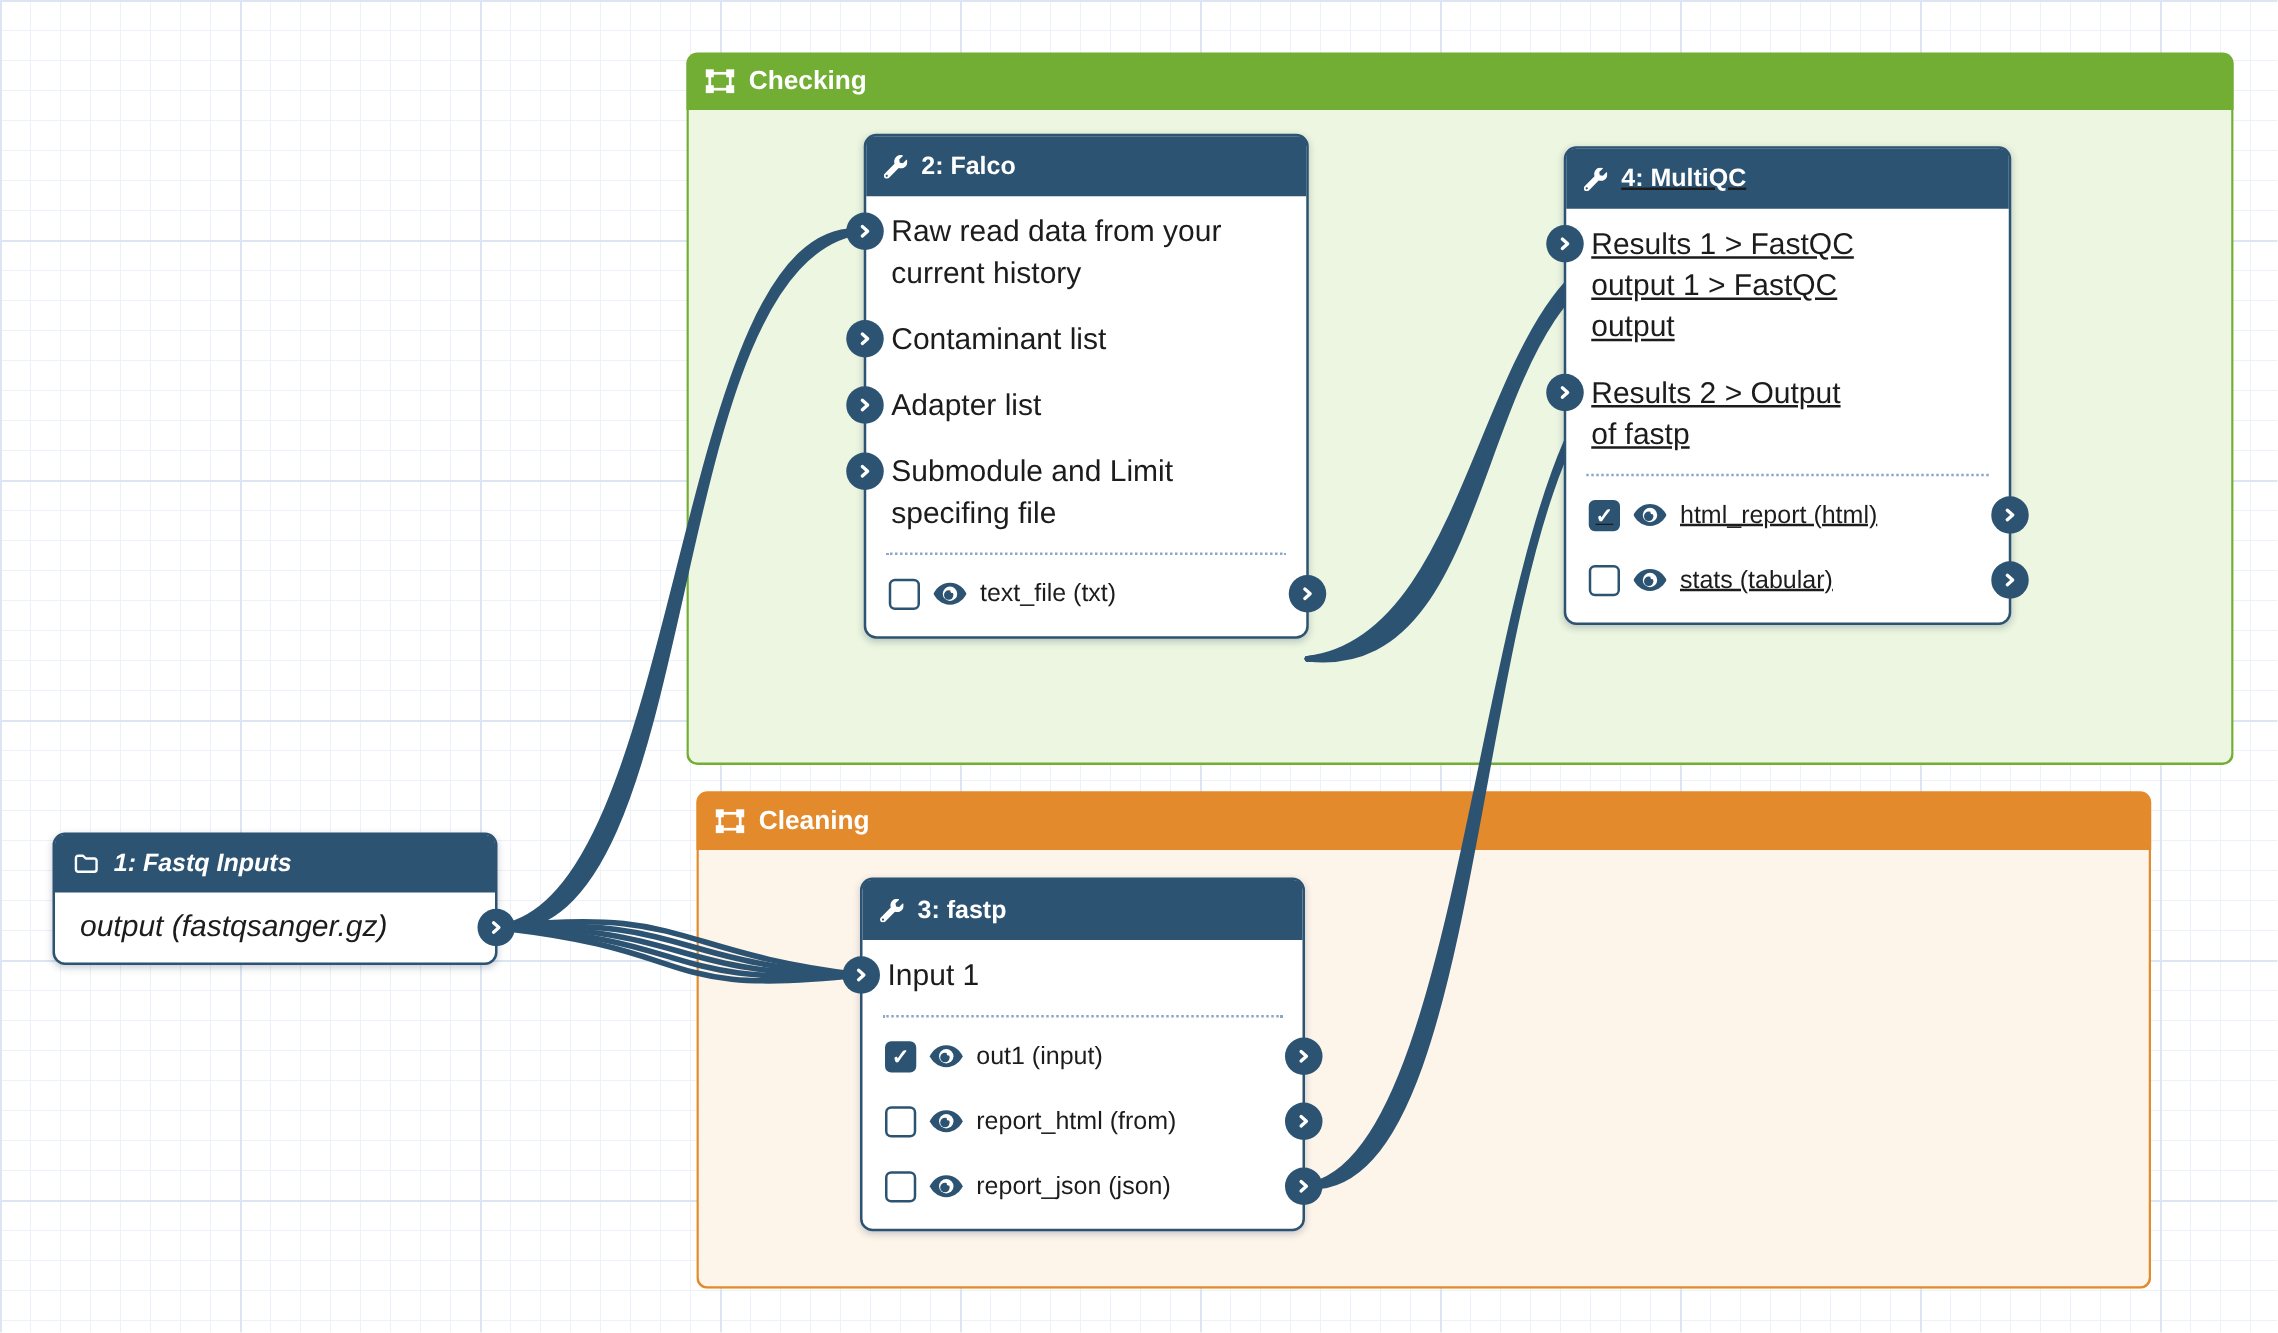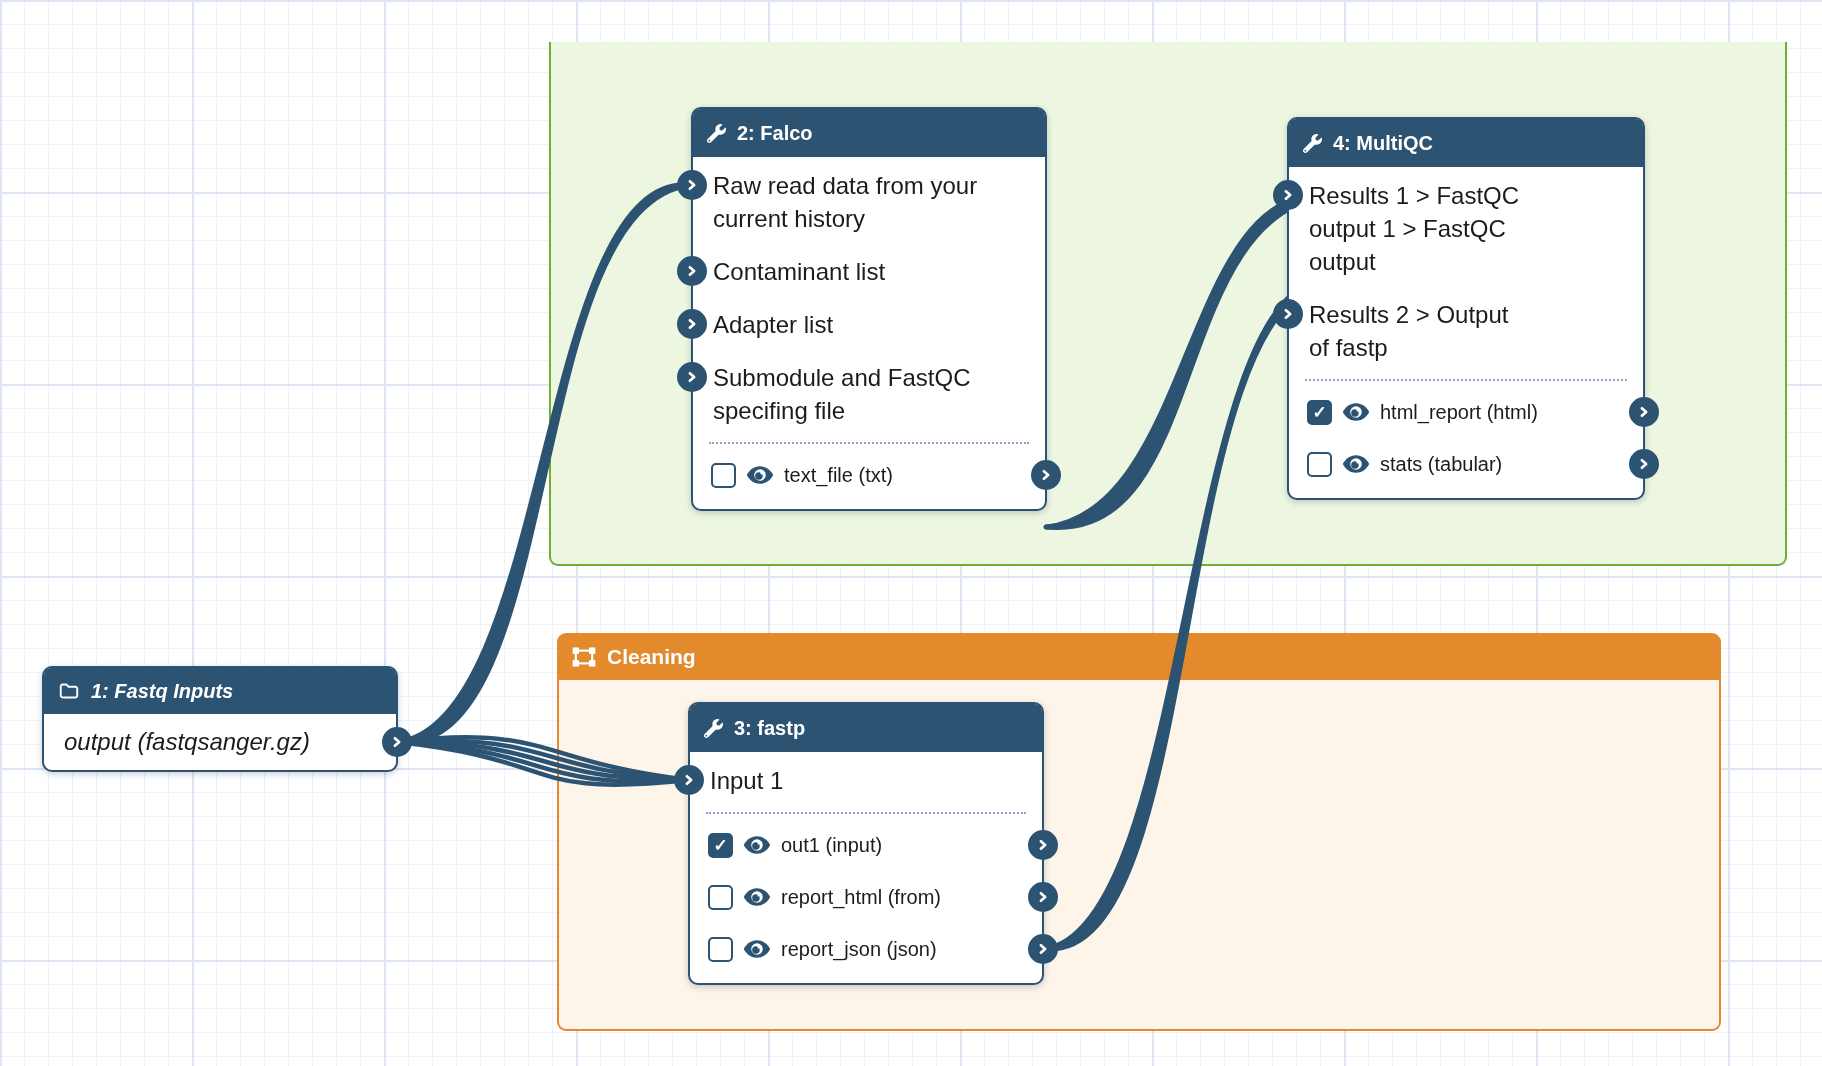--- a/index.html
+++ b/index.html
@@ -116,20 +116,26 @@
       <path d="M 1046 527 C 1207.3 536, 1170.7 204, 1332 195" class="wire"></path>
       <path d="M 1046 527 C 1211.3 545, 1166.7 213, 1332 195" class="wire"></path>
       <path d="M 1043 949 C 1193.95 931, 1181.05 263, 1332 281" class="wire"></path>
       <path d="M 1043 949 C 1197.95 940, 1177.05 272, 1332 281" class="wire"></path>
       <path d="M 1043 949 C 1201.95 949, 1173.05 281, 1332 281" class="wire"></path>
       <path d="M 1043 949 C 1205.95 958, 1169.05 290, 1332 281" class="wire"></path>
       <path d="M 1043 949 C 1209.95 967, 1165.05 299, 1332 281" class="wire"></path>
     </svg>
 
   <section class="group g-checking" style="left:549px; top:42px; width:1238px;">
+    <header class="group-hd">
+      <svg class="hd-ic" width="24" height="20">
+          <use href="#i-group"></use>
+        </svg>
+      <span>Checking</span>
+    </header>
     <div class="group-bd" style="height:522px;"></div>
   </section>
 
   <section class="group g-cleaning" style="left:557px; top:633px; width:1164px;">
     <header class="group-hd" style="height:47px">
       <svg class="hd-ic" width="24" height="20">
           <use href="#i-group"></use>
         </svg>
       <span>Cleaning</span>
     </header>
@@ -184,21 +190,21 @@
             </svg>
           </span>
         <span>Adapter list</span>
       </div>
       <div class="in-row">
         <span class="port pin">
             <svg>
               <use href="#i-chev"></use>
             </svg>
           </span>
-        <span>Submodule and FastQC specifing file</span>
+        <span>Submodule and Limit specifing file</span>
       </div>
       <div class="sep"></div>
       <div class="out-row">
         <span class="cb"></span>
         <svg class="eye">
             <use href="#i-eye"></use>
           </svg>
         <span>text_file (txt)</span>
         <span class="port pout">
             <svg>
@@ -258,21 +264,21 @@
         <span>report_json (json)</span>
         <span class="port pout">
             <svg>
               <use href="#i-chev"></use>
             </svg>
           </span>
       </div>
     </div>
   </article>
 
-  <article class="node mq" style="left:1287px; top:117px; width:354px;">
+  <article class="node mq" style="left:1251px; top:117px; width:354px;text-decoration:underline;">
     <header class="node-hd">
       <svg class="hd-ic" width="19" height="19">
           <use href="#i-wrench"></use>
         </svg>
       <span>4: MultiQC</span>
     </header>
     <div class="node-bd">
       <div class="in-row">
         <span class="port pin">
             <svg>

